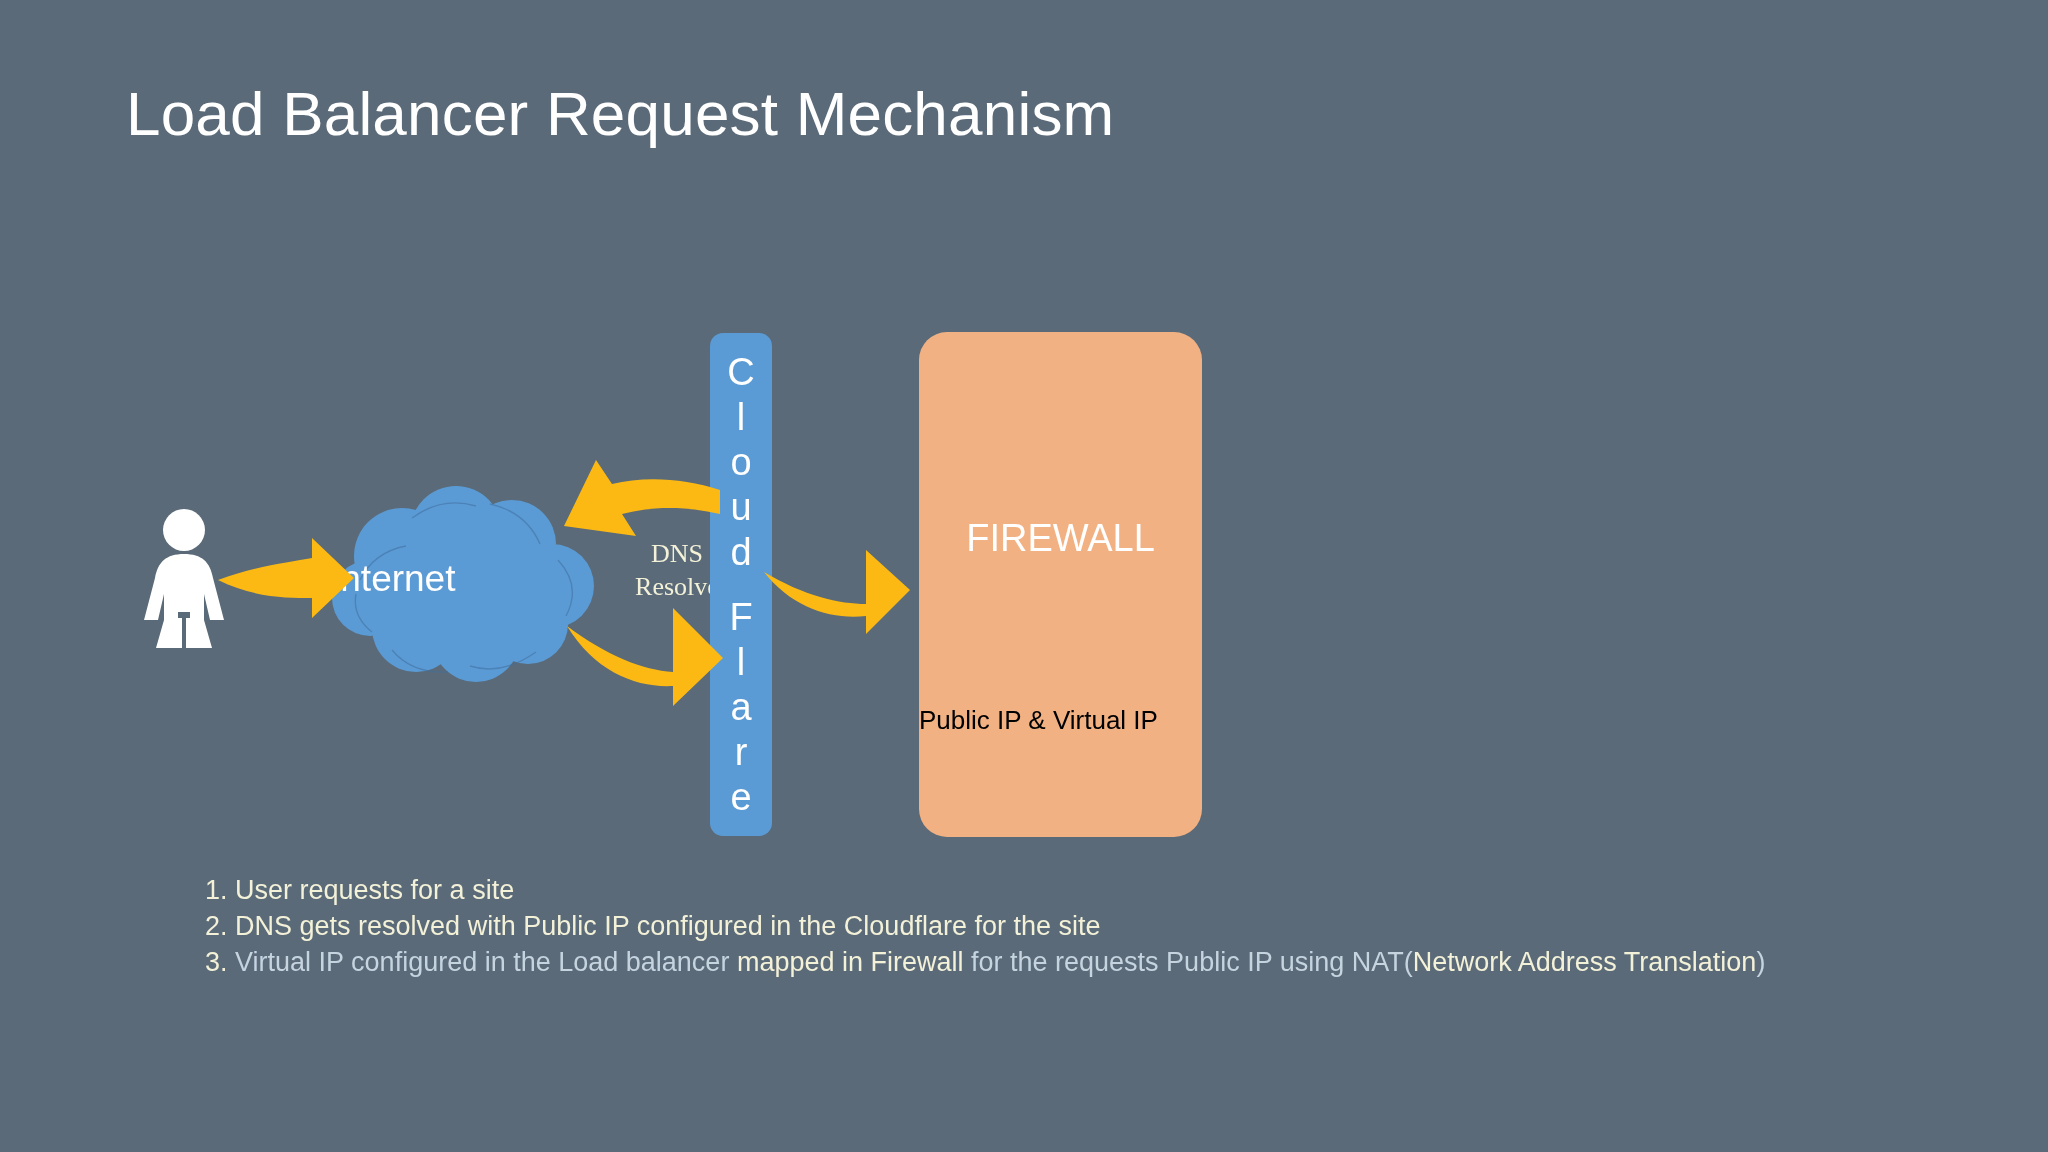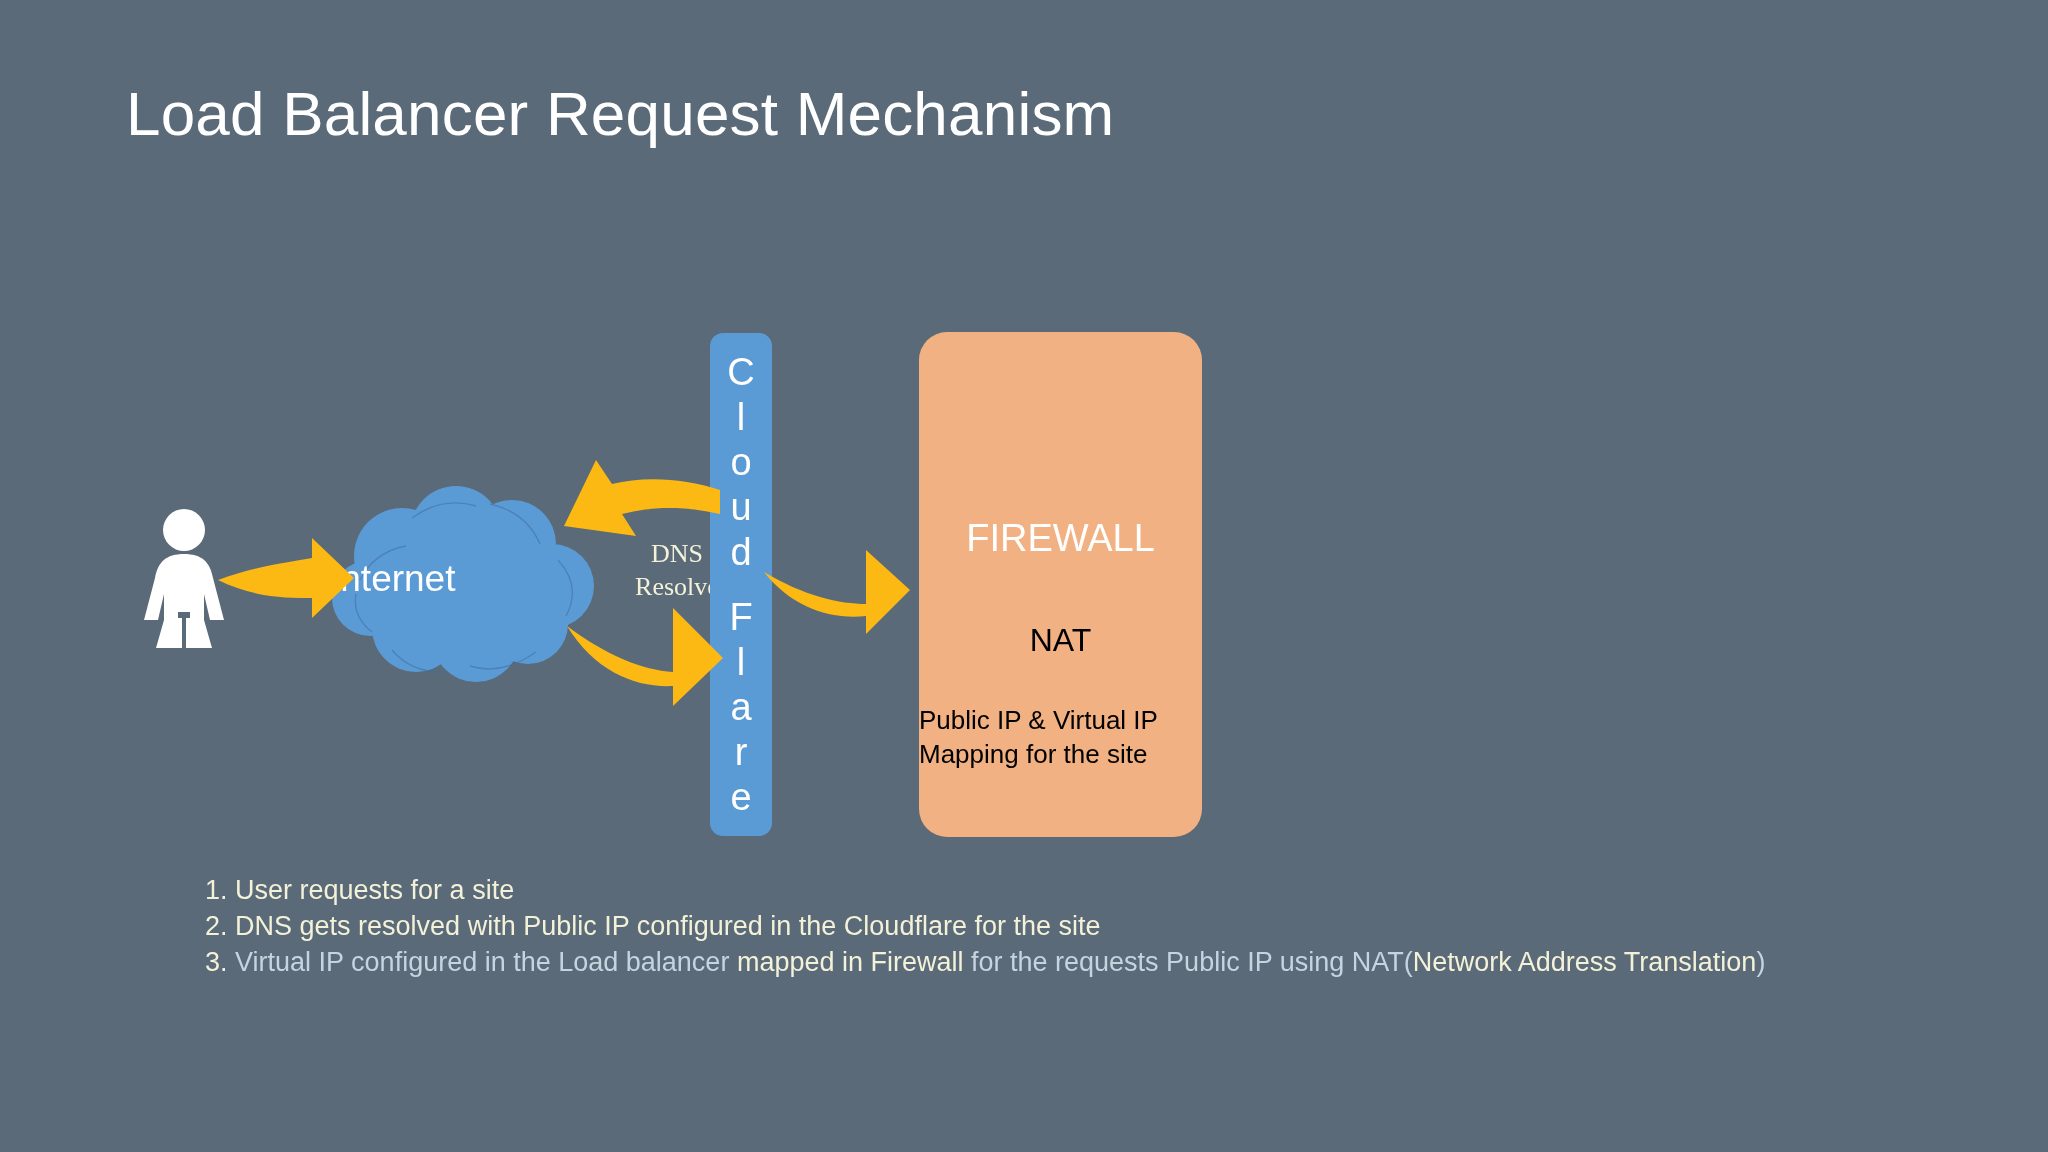--- a/index.html
+++ b/index.html
@@ -211,24 +211,22 @@
     <span class="cf-letter cf-space"> </span>
     <span class="cf-letter">F</span>
     <span class="cf-letter">l</span>
     <span class="cf-letter">a</span>
     <span class="cf-letter">r</span>
     <span class="cf-letter">e</span>
   </div>
 
   <div id="firewall-box">
     <div id="firewall-title">FIREWALL</div>
-    <div id="firewall-nat">NAT</div>
     <div id="firewall-desc">
       <div>Public IP &amp; Virtual IP</div>
-      <div>Mapping for the site</div>
     </div>
   </div>
 
   <svg class="arrow-svg" id="arrow-user-internet" width="140" height="90" viewBox="0 0 140 90">
     <path d="M2 44 C40 30 74 26 96 22 L96 2 L138 42 L96 82 L96 62 C72 62 38 62 2 44 Z" fill="#fcb913"></path>
   </svg>
 
   <svg class="arrow-svg" id="arrow-cf-internet" width="170" height="120" viewBox="0 0 170 120">
     <path d="M168 40 C132 28 92 26 60 34 L44 10 L12 76 L84 86 L70 64 C100 56 134 56 168 64 Z" fill="#fcb913"></path>
   </svg>

